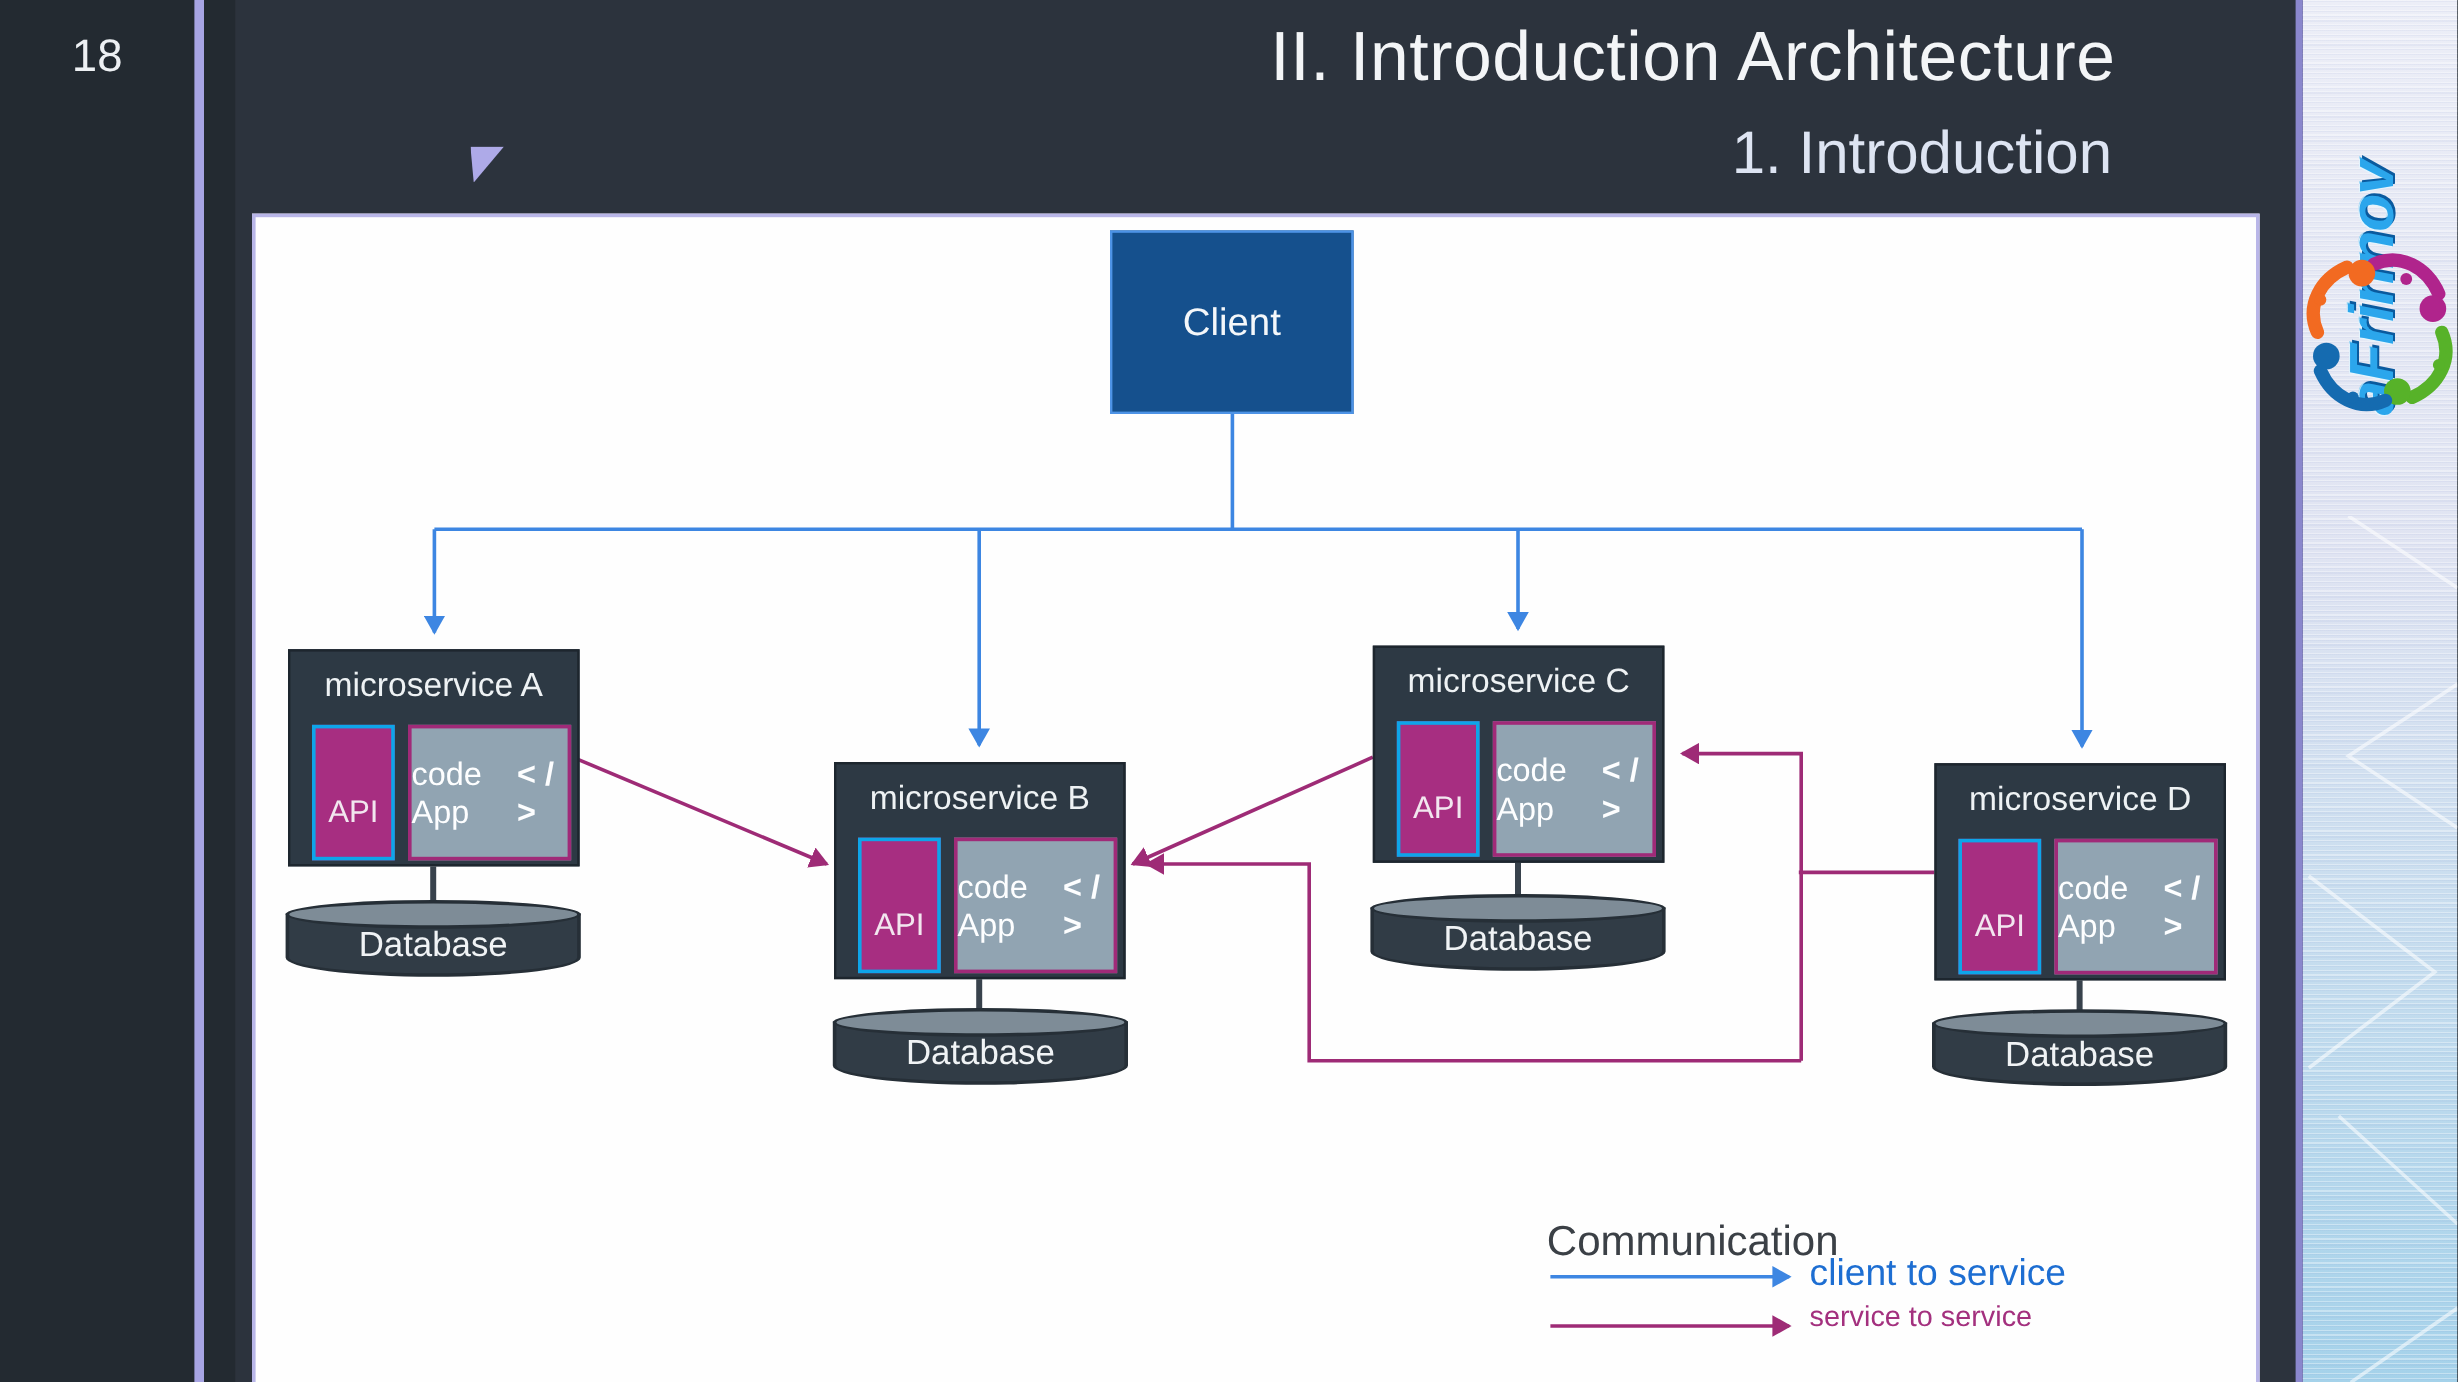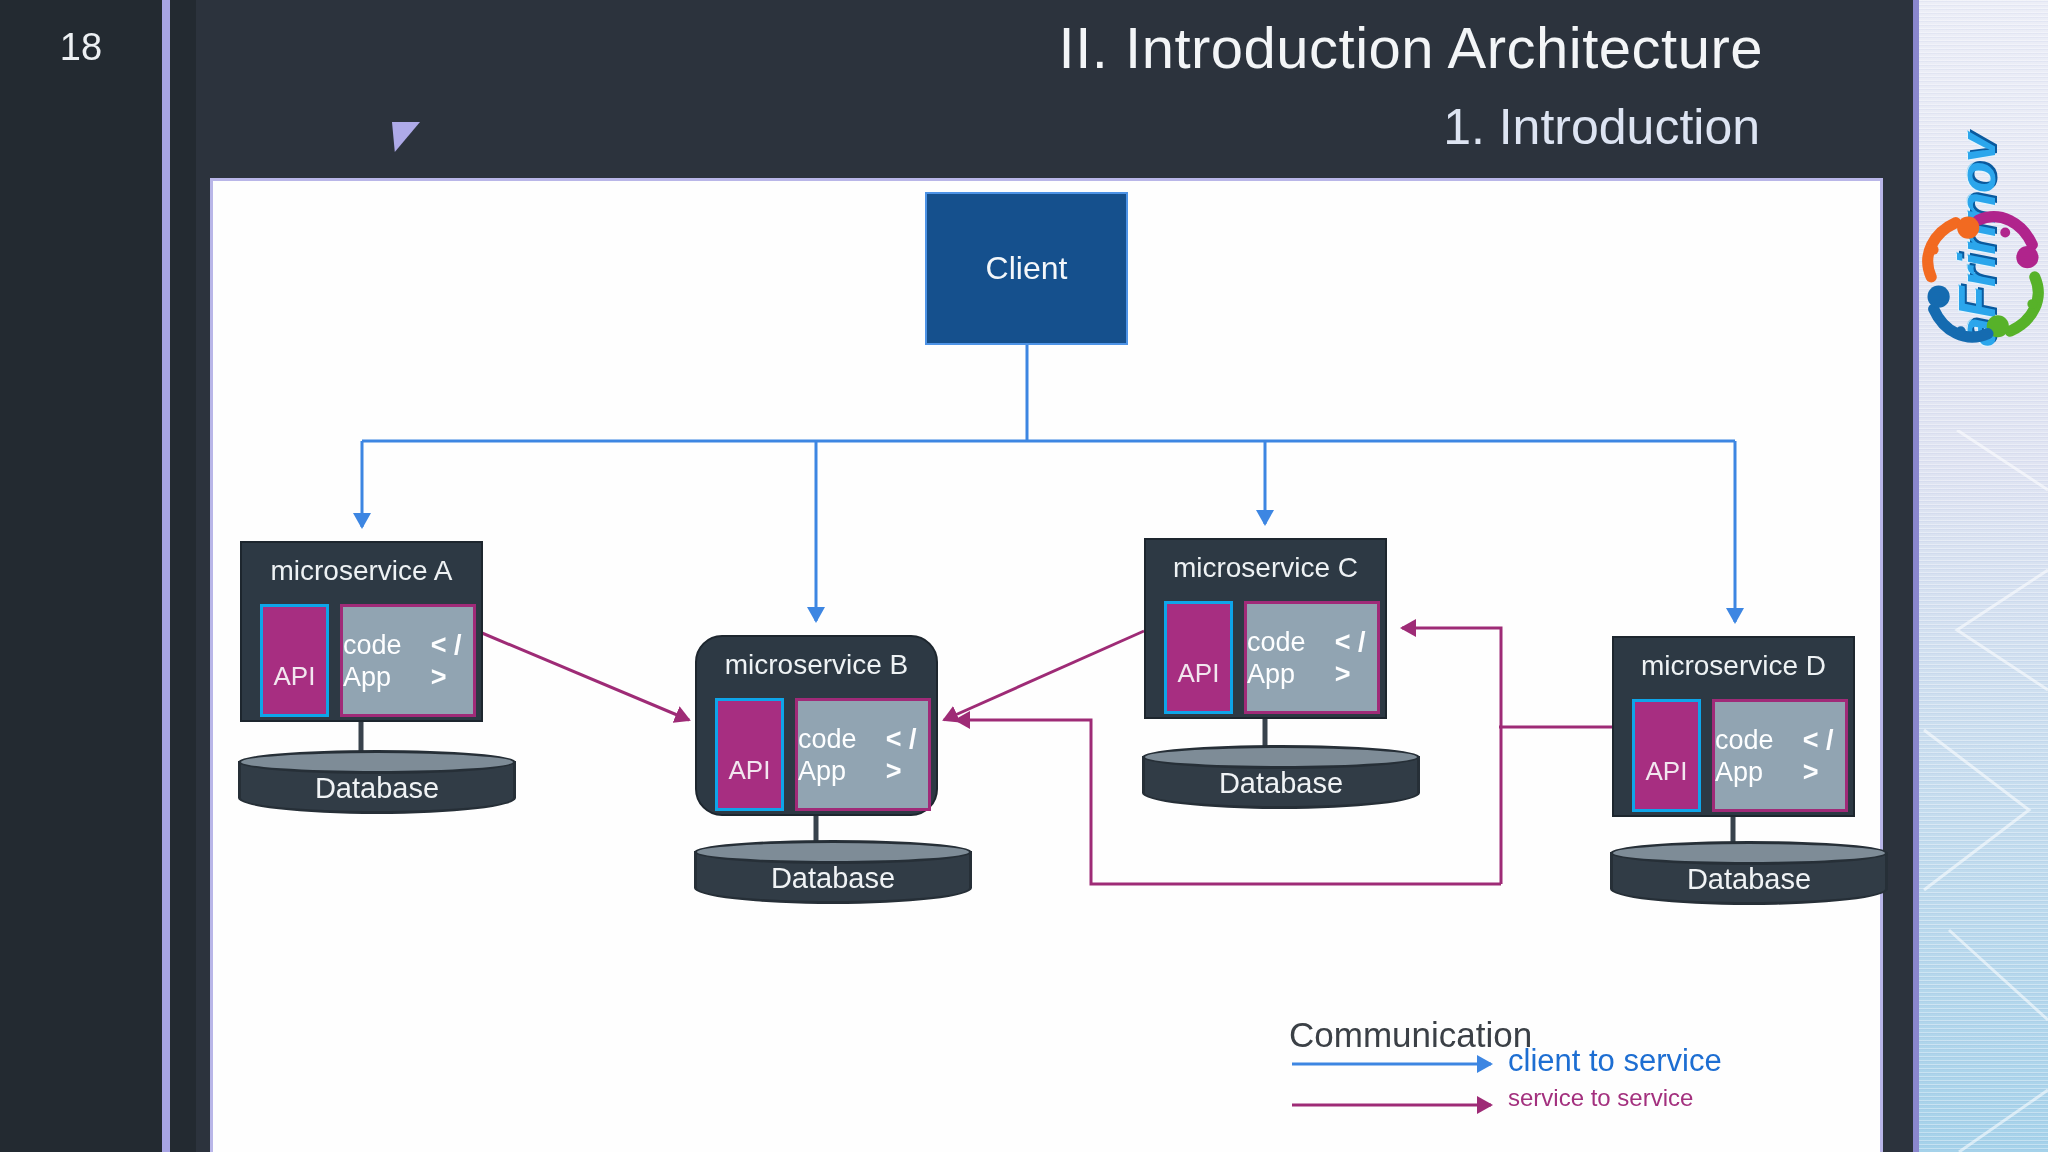--- a/index.html
+++ b/index.html
@@ -31,21 +31,21 @@
        box-sizing:border-box;}
   .svc-title{position:absolute;left:0;top:12px;width:100%;text-align:center;color:#eef2f4;font-size:28px;}
   .api{position:absolute;left:18px;top:61px;width:69px;height:113px;background:#a72e81;
        border:3px solid #0ea5e9;box-sizing:border-box;display:flex;align-items:flex-end;
        justify-content:center;color:#f2e6ef;font-size:26px;padding-bottom:22px;}
   .code{position:absolute;left:98px;top:61px;width:136px;height:113px;background:#91a4b2;
         border:3px solid #a02a78;box-sizing:border-box;display:flex;flex-direction:row;
         align-items:center;justify-content:center;color:#fdfeff;font-size:27px;line-height:32px;}
   .code .glyph{font-weight:bold;}
 
-  .db{position:absolute;width:246px;height:64px;padding-left:32px;}
+  .db{position:absolute;width:246px;height:64px;}
   .db-top{position:absolute;left:0;top:0;width:100%;height:24px;background:#7e8c97;
           border:3px solid #262f37;border-radius:50%;box-sizing:border-box;z-index:2;}
   .db-body{position:absolute;left:0;top:11px;width:100%;height:53px;background:#313c46;
            border:3px solid #262f37;box-sizing:border-box;
            border-radius:0 0 50% 50% / 0 0 16px 16px;z-index:1;}
   .db-label{position:absolute;left:0;top:22px;width:100%;text-align:center;color:#f0f3f5;
             font-size:29px;z-index:3;}
 
   
   .legend-title{position:absolute;left:1076px;top:834px;color:#3b4046;font-size:35px;}
@@ -128,21 +128,21 @@
         <span>code App</span>
         <span class="glyph">&lt; / &gt;</span>
       </div>
     </div>
     <div class="db" style="left:25px;top:569px;">
       <div class="db-top"></div>
       <div class="db-body"></div>
       <div class="db-label">Database</div>
     </div>
 
-    <div class="svc" style="left:482px;top:454px;border-radius:27px;">
+    <div class="svc" style="left:482px;top:454px;">
       <div class="svc-title">microservice B</div>
       <div class="api">API</div>
       <div class="code">
         <span>code App</span>
         <span class="glyph">&lt; / &gt;</span>
       </div>
     </div>
     <div class="db" style="left:481px;top:659px;">
       <div class="db-top"></div>
       <div class="db-body"></div>

